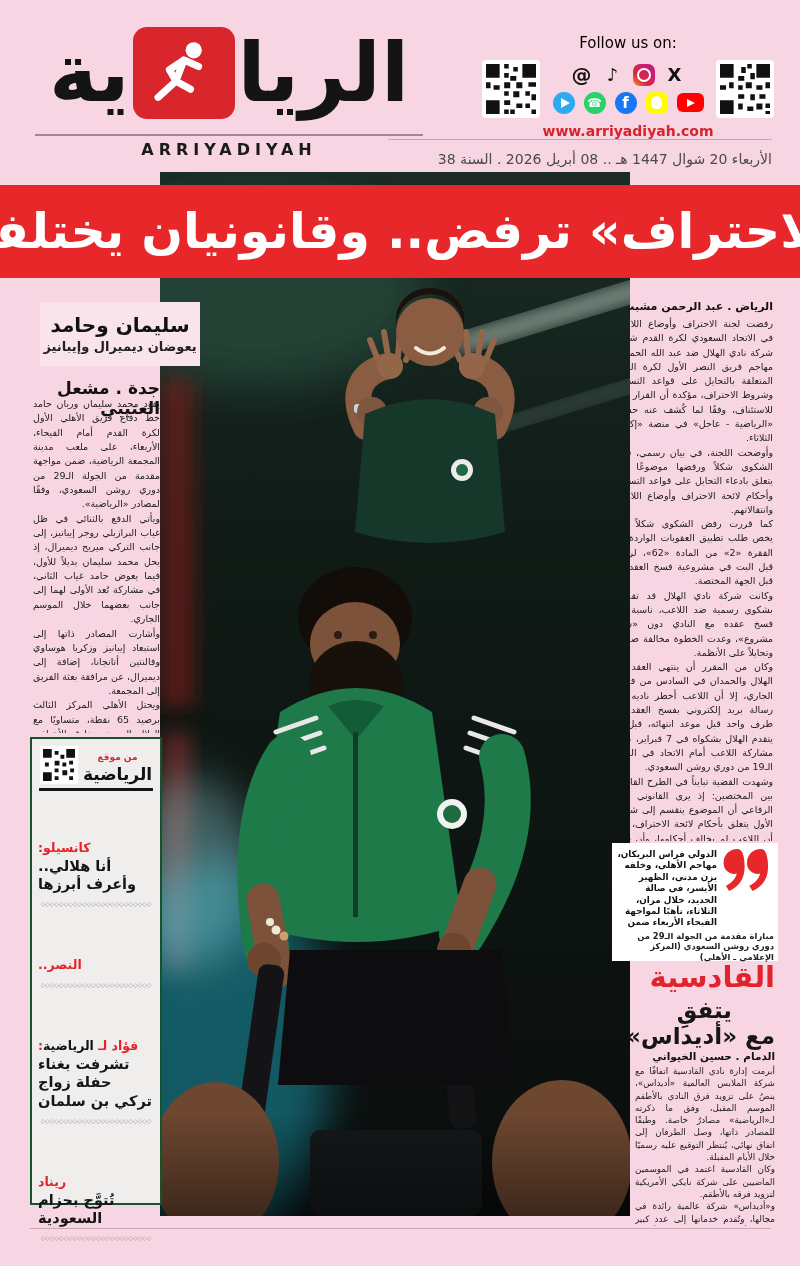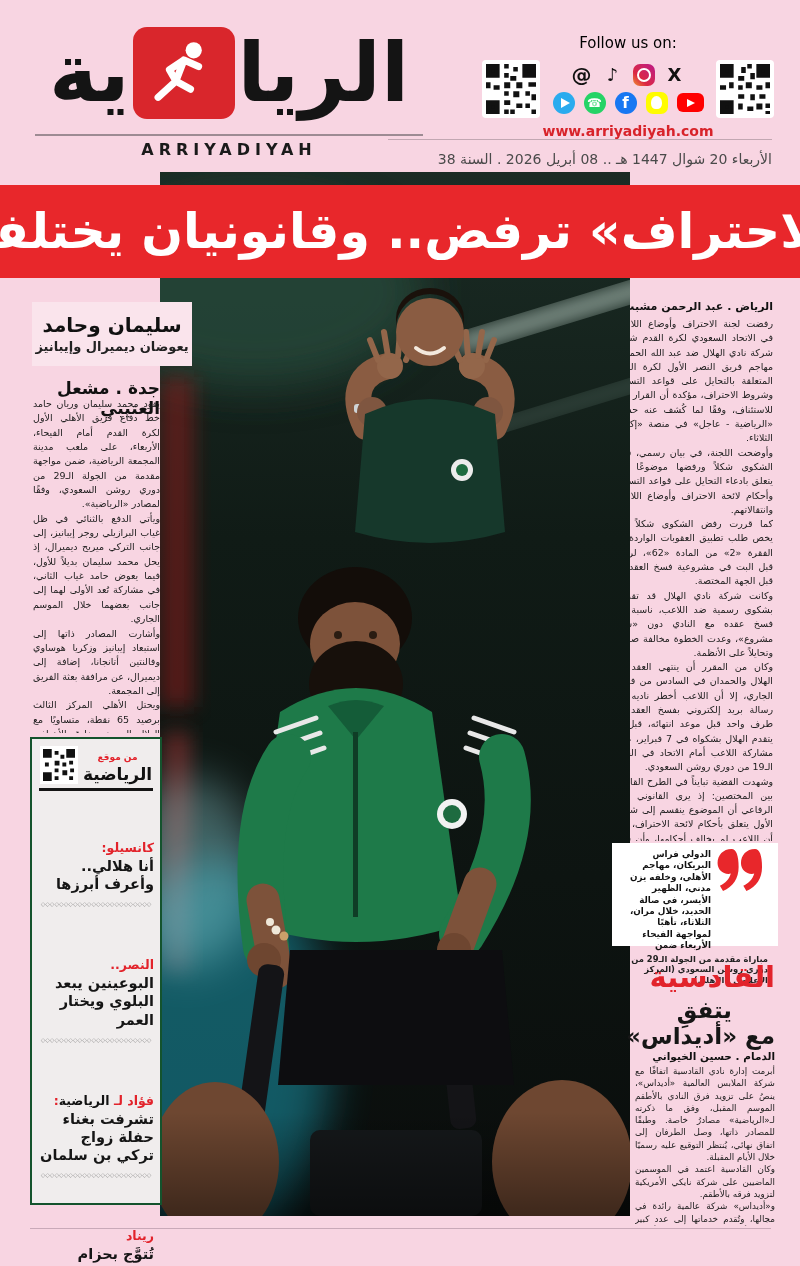--- a/index.html
+++ b/index.html
@@ -36,50 +36,50 @@
   .i-youtube span{width:0;height:0;border-top:4px solid transparent;border-bottom:4px solid transparent;border-left:8px solid #fff;margin-left:2px;}
   .website{color:#D8232A;font-weight:900;font-size:14px;margin-top:5px;}
   .header-rule{left:388px;top:139px;width:384px;height:1px;background:#c2a7b2;}
   .date-line{right:28px;top:136px;font-size:14px;color:#4a4a4a;direction:rtl;margin-top:15px;}
   
   .photo{left:160px;top:172px;width:470px;height:1044px;z-index:1;}
   
   .banner{left:0;top:185px;width:800px;height:93px;background:#E8272B;display:flex;align-items:center;justify-content:center;z-index:5;}
   .banner-text{color:#fff;font-size:49px;font-weight:900;direction:rtl;letter-spacing:-2px;white-space:nowrap;}
   
-  .lhead-box{left:32px;top:302px;width:160px;height:64px;background:#FAE4EC;z-index:6;display:flex;flex-direction:column;align-items:center;justify-content:center;direction:rtl;}
+  .lhead-box{left:40px;top:302px;width:160px;height:64px;background:#FAE4EC;z-index:6;display:flex;flex-direction:column;align-items:center;justify-content:center;direction:rtl;}
   .lhead1{font-size:20px;font-weight:900;color:#111;line-height:1.1;}
   .lhead2{font-size:13px;font-weight:600;color:#222;margin-top:3px;}
   .l-byline{left:33px;top:378px;width:127px;font-size:17px;font-weight:900;color:#111;direction:rtl;text-align:right;}
   .l-body{left:33px;top:397px;width:127px;height:336px;overflow:hidden;direction:rtl;text-align:justify;font-size:9.5px;line-height:14.35px;color:#1c1c1c;}
   .l-body p,.r-body p,.q-body p{margin:0;}
   
   .r-byline{left:612px;top:300px;width:161px;font-size:11px;font-weight:900;color:#111;direction:rtl;text-align:right;}
   .r-body{left:612px;top:317px;width:161px;height:524px;overflow:hidden;direction:rtl;text-align:justify;font-size:9.5px;line-height:14.3px;color:#1c1c1c;}
   
-  .cap-box{left:612px;top:843px;width:166px;height:103px;background:#fff;z-index:6;box-sizing:border-box;padding:6px 10px 4px;}
+  .cap-box{left:612px;top:843px;width:166px;height:118px;background:#fff;z-index:6;box-sizing:border-box;padding:6px 4px 4px;}
   .cap-top{display:flex;direction:rtl;gap:5px;}
   .cap-quote{flex:0 0 auto;}
   .cap-bold{font-size:8.8px;font-weight:900;line-height:11.4px;text-align:right;color:#111;direction:rtl;}
   .cap-light{font-size:8.4px;font-weight:600;color:#222;text-align:right;direction:rtl;line-height:10.6px;margin-top:2px;}
   
   .q-t1{right:25px;top:960px;width:155px;text-align:right;color:#E2232B;font-size:29px;font-weight:900;direction:rtl;z-index:6;}
   .q-t2{right:68px;top:997px;color:#161616;font-size:23px;font-weight:900;direction:rtl;z-index:6;}
   .q-t3{right:25px;top:1023px;color:#161616;font-size:23px;font-weight:900;direction:rtl;z-index:6;}
   .q-byline{right:25px;top:1050px;width:150px;text-align:right;font-size:10.5px;font-weight:900;color:#111;direction:rtl;z-index:6;}
   .q-body{right:25px;top:1065px;width:140px;height:161px;overflow:hidden;direction:rtl;text-align:justify;font-size:8.8px;line-height:12.3px;color:#1c1c1c;z-index:6;}
   
   .sidebar{left:30px;top:737px;width:132px;height:468px;background:#F0EDED;border:2px solid #14532d;box-sizing:border-box;z-index:6;padding:6px 5px 4px;}
   .sb-header{display:flex;direction:rtl;align-items:center;justify-content:center;gap:5px;}
   .sb-h-text{text-align:center;}
   .sb-h-top{color:#E2232B;font-size:9px;font-weight:900;}
   .sb-h-logo{color:#111;font-size:17px;font-weight:900;letter-spacing:-1px;}
   .sb-qr{width:38px;height:38px;background:#fff;display:flex;align-items:center;justify-content:center;flex:0 0 auto;}
   .sb-rule{height:3px;background:#141414;margin:4px 2px 1px;}
-  .sb-item{text-align:right;padding:13px 1px 6px;direction:rtl;margin-top:36px;}
+  .sb-item{text-align:left;padding:13px 1px 6px;direction:rtl;margin-top:36px;}
   .sb-title{color:#E2232B;font-size:12.5px;font-weight:900;margin-bottom:2px;}
   .sb-text{color:#151515;font-size:14.5px;font-weight:900;line-height:1.25;}
   .sb-sep{color:#8a8a8a;font-size:6px;text-align:center;overflow:hidden;white-space:nowrap;height:9px;line-height:9px;}
   .mini-logo{color:#111;background:transparent;font-weight:900;}
   .bottom-rule{left:30px;top:1228px;width:741px;height:1px;background:#c9a9b8;}
 </style>
 </head>
 <body>
 
 <div class="page">
@@ -291,21 +291,20 @@
     <div class="sb-rule"></div>
 
     <div class="sb-item">
       <div class="sb-title">كانسيلو:</div>
       <div class="sb-text">أنا هلالي.. وأعرف أبرزها</div>
     </div>
     <div class="sb-sep">◇◇◇◇◇◇◇◇◇◇◇◇◇◇◇◇◇◇◇◇◇◇◇◇</div>
 
     <div class="sb-item">
       <div class="sb-title">النصر..</div>
-      <div class="sb-text">البوعينين يبعد البلوي ويختار العمر</div>
     </div>
     <div class="sb-sep">◇◇◇◇◇◇◇◇◇◇◇◇◇◇◇◇◇◇◇◇◇◇◇◇</div>
 
     <div class="sb-item">
       <div class="sb-title">
         <span>فؤاد لـ</span>
         <span class="mini-logo">الرياضية</span><span>:</span>
       </div>
       <div class="sb-text">تشرفت بغناء حفلة زواج تركي بن سلمان</div>
     </div>

